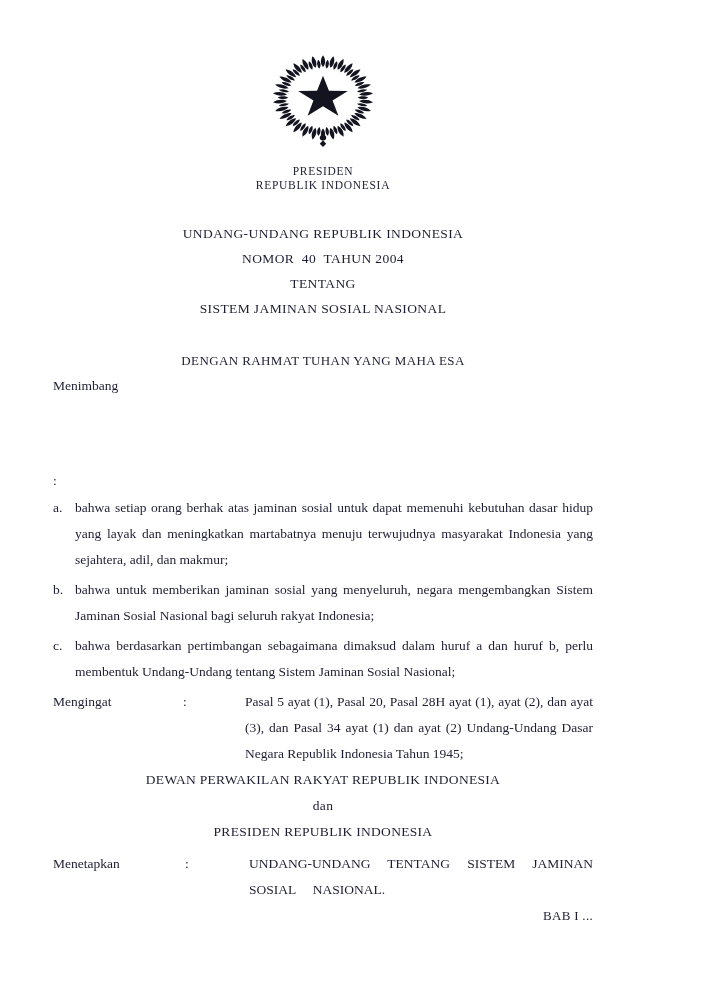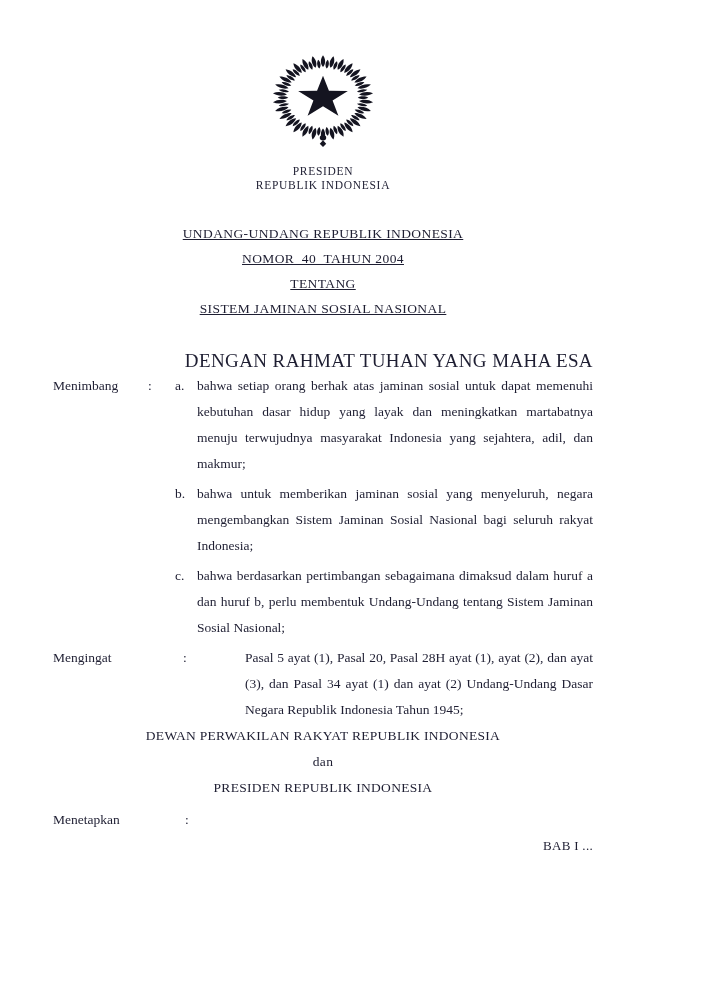--- a/index.html
+++ b/index.html
@@ -9,31 +9,31 @@
     color:#1e1e32;
   }
   .page{position:relative;width:630px;height:1000px;background:#fff;
         padding:0;box-sizing:border-box;}
   .inner{padding:0 37px 0 53px;}
   .seal-wrap{padding-top:52px;text-align:center;}
   .seal-wrap svg{display:block;margin:0 auto;}
   .org{margin-top:15px;text-align:center;font-size:11.5px;line-height:14px;
        letter-spacing:0.7px;}
   .title-block{margin-top:29px;text-align:center;font-size:13.5px;
-       line-height:25px;letter-spacing:0.4px;text-decoration:underline;}
-  .center-line{text-align:right;font-size:19px;line-height:25px;
+       line-height:25px;letter-spacing:0.4px;}
+  .center-line{text-align:center;font-size:13px;line-height:25px;
        letter-spacing:0.4px;}
   .pre{white-space:pre-wrap;}
   .invocation{margin-top:27px;}
   .authority{margin-top:25px;letter-spacing:0.3px;}
   .row{display:flex;font-size:13.5px;line-height:26px;}
   .col-label{width:95px;flex:0 0 95px;}
   .col-colon{width:27px;flex:0 0 27px;}
   .col-body{flex:1;text-align:justify;}
-  .considering{margin-top:0px;}
+  .considering{margin-top:0px;flex-direction:column;}
   .item{display:flex;margin-bottom:4px;}
   .item:last-child{margin-bottom:0;}
   .item-letter{width:22px;flex:0 0 22px;}
   .item-text{flex:1;text-align:justify;}
   .recalling{margin-top:4px;gap:35px;}
   .agreement{margin-top:0;text-align:center;font-size:13.5px;line-height:26px;
        letter-spacing:0.3px;}
   .decision{margin-top:2px;text-align:center;font-size:13.5px;line-height:26px;
        letter-spacing:1px;}
   .enacting{margin-top:6px;gap:37px;}
@@ -163,18 +163,19 @@
     <div class="agreement">
       <div>DEWAN PERWAKILAN RAKYAT REPUBLIK INDONESIA</div>
       <div>dan</div>
       <div>PRESIDEN REPUBLIK INDONESIA</div>
     </div>
 
 
     <div class="row enacting">
       <div class="col-label">Menetapkan</div>
       <div class="col-colon">:</div>
+      <div class="col-body pre">UNDANG-UNDANG TENTANG SISTEM JAMINAN SOSIAL     NASIONAL.</div>
     </div>
 
     <div class="catchword">BAB I ...</div>
 
   </div>
 </div>
 
 </body></html>

